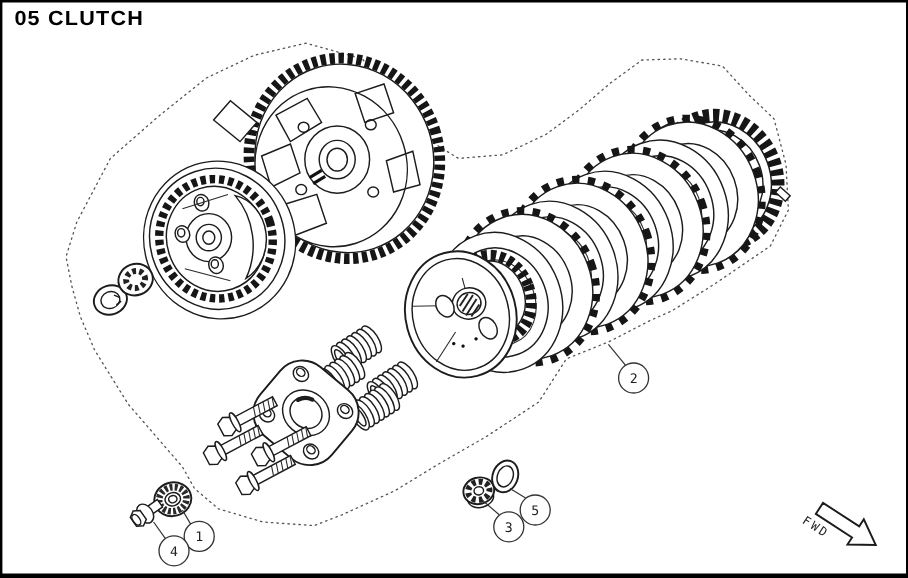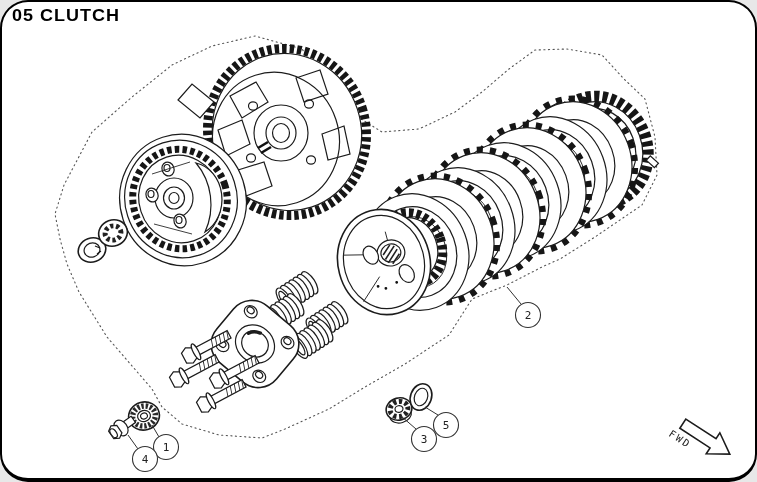--- a/index.html
+++ b/index.html
@@ -1,21 +1,21 @@
 <!DOCTYPE html>
 <html><head>
 <meta charset="utf-8">
 <style>
   html,body { margin:0; padding:0; background:#e8e8e8; }
   #page {
     position:relative; width:757px; height:482px; background:#ffffff;
     box-sizing:border-box;
     border-top:2px solid #000; border-left:2px solid #000;
     border-right:2px solid #000; border-bottom:4px solid #000;
-    font-family:"Liberation Sans", sans-serif; overflow:hidden;border-radius:28px;
+    font-family:"Liberation Sans", sans-serif; overflow:hidden;
   }
   #title {
     position:absolute; left:10px; top:4px;
     font-size:18px; font-weight:800; letter-spacing:1px; color:#000;
     transform:scaleY(0.95); transform-origin:left top;
   }
   #art { position:absolute; left:0; top:0; width:753px; height:476px; }
 
   .ln   { fill:none; stroke:#1c1c1c; stroke-width:1.2; }
   .lnt  { fill:none; stroke:#2a2a2a; stroke-width:0.9; }

